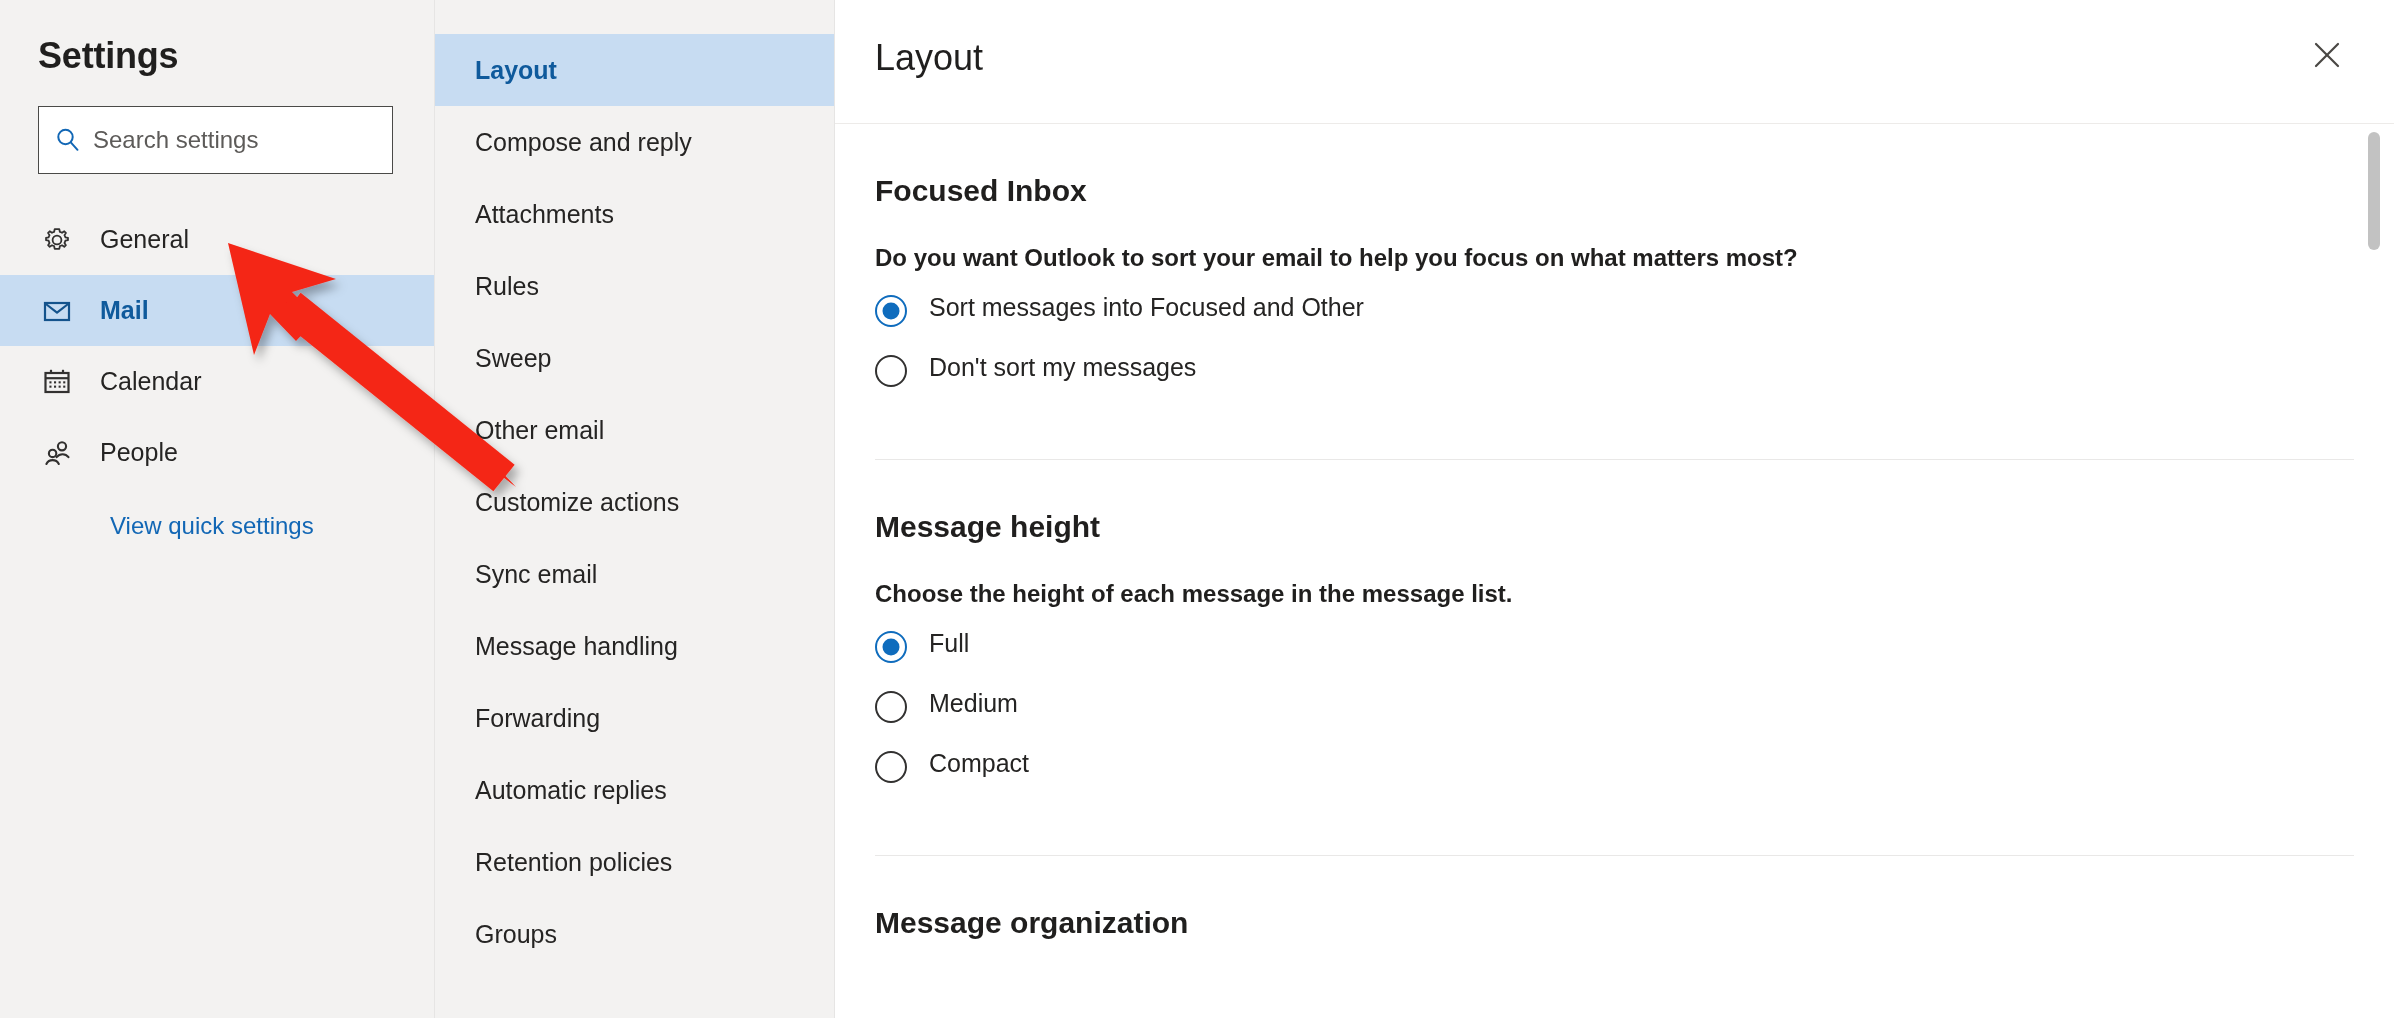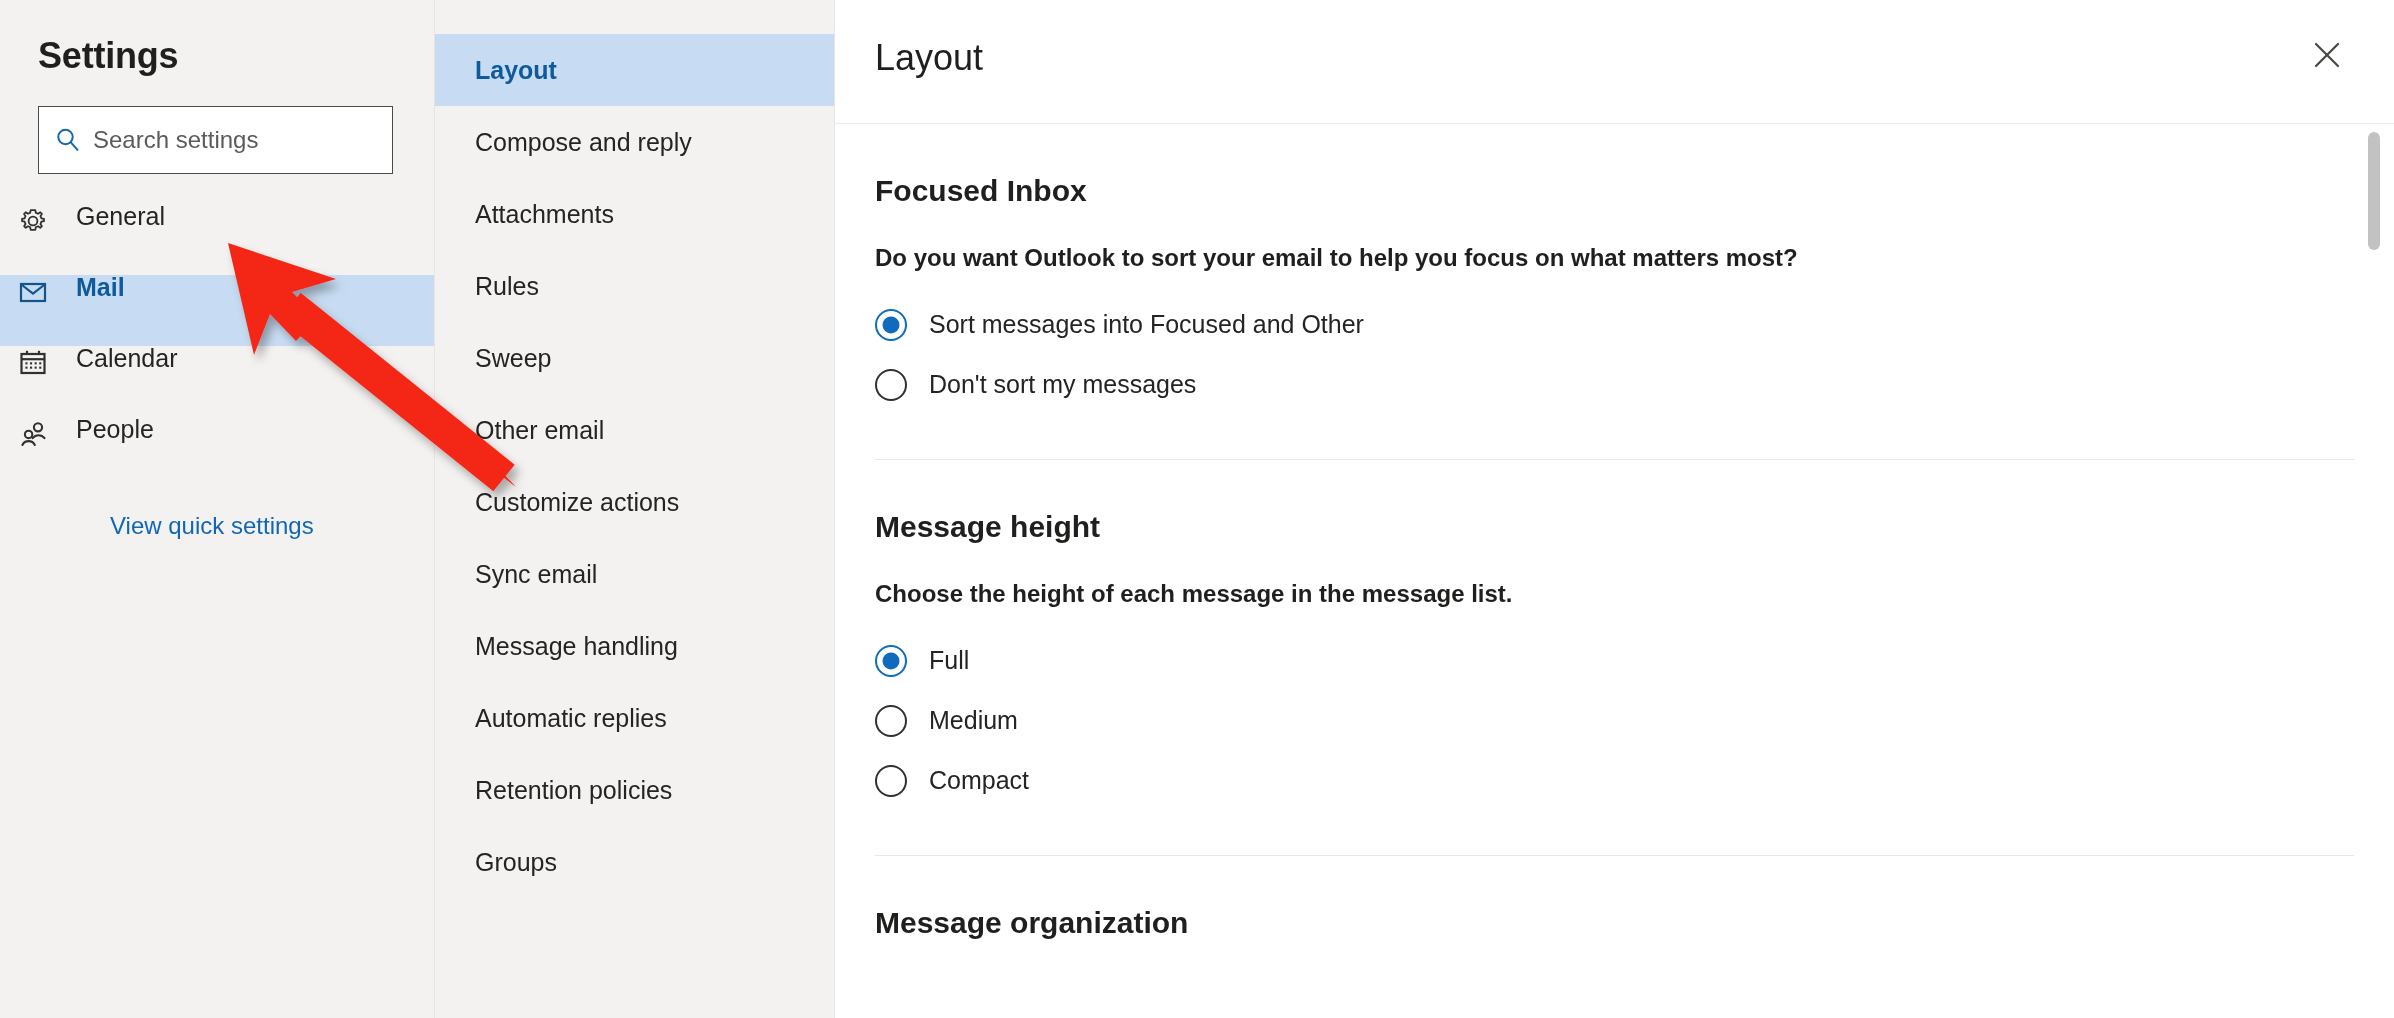--- a/index.html
+++ b/index.html
@@ -63,23 +63,23 @@
     color: #3b3a39;
     width: 100%;
     padding: 0;
   }
   .search-input::placeholder { color: #5d5b59; opacity: 1; }
 
   .nav-list { margin-top: 30px; }
 
   .nav-item {
     display: flex;
-    align-items: flex-start;
+    align-items: center;
     height: 71px;
-    padding-left: 16px;
+    padding-left: 40px;
     cursor: pointer;
   }
   .nav-item.selected { background: #c7dcf2; }
   .nav-icon {
     width: 34px; height: 34px;
     flex: 0 0 34px;
     display: flex; align-items: center; justify-content: center;
     margin-right: 26px;
   }
   .nav-label {
@@ -174,21 +174,20 @@
     font-weight: 600;
     color: #201f1e;
     margin: 38px 0 0 0;
     line-height: 1.2;
   }
 
   .radio-group { margin-top: 22px; }
 
   .radio-row {
     display: flex;
-    align-items: center;
     height: 60px;
     cursor: pointer;
   }
   .radio-mark {
     width: 32px; height: 32px;
     border-radius: 50%;
     border: 2px solid #323130;
     background: #ffffff;
     flex: 0 0 32px;
     margin-right: 22px;
@@ -335,20 +334,21 @@
   <div class="midcol">
     <div class="mid-item selected">Layout</div>
     <div class="mid-item">Compose and reply</div>
     <div class="mid-item">Attachments</div>
     <div class="mid-item">Rules</div>
     <div class="mid-item">Sweep</div>
     <div class="mid-item">Other email</div>
     <div class="mid-item">Customize actions</div>
     <div class="mid-item">Sync email</div>
     <div class="mid-item">Message handling</div>
+    <div class="mid-item">Forwarding</div>
     <div class="mid-item">Automatic replies</div>
     <div class="mid-item">Retention policies</div>
     <div class="mid-item">Groups</div>
   </div>
 
   <div class="content">
 
     <div class="content-header">
       <div class="content-title">Layout</div>
       <div class="close-btn">

